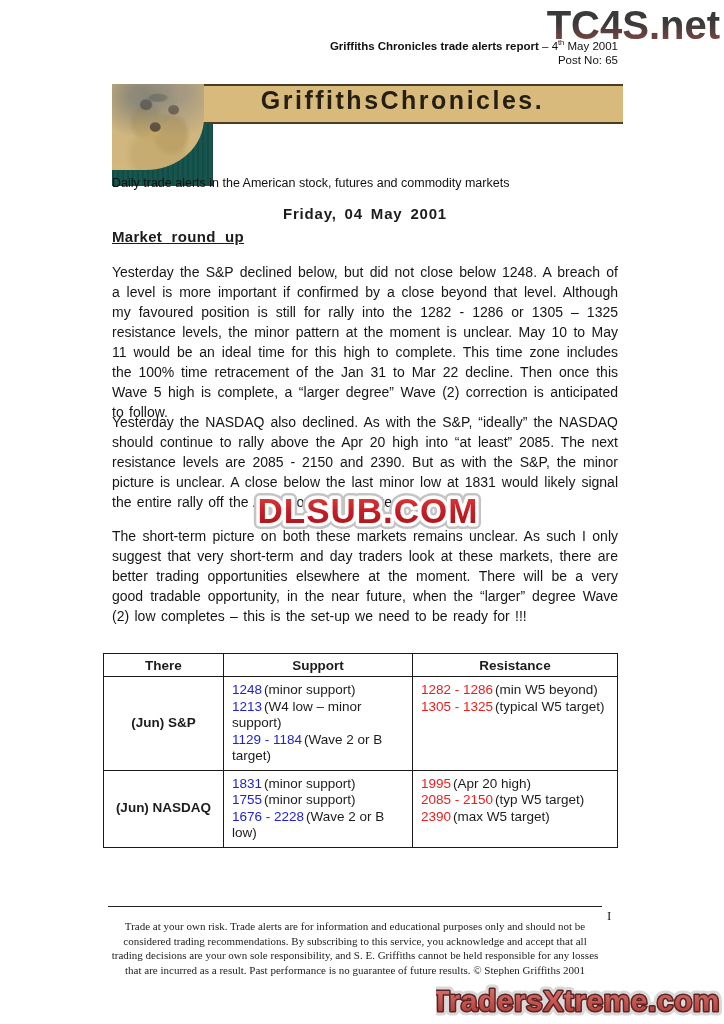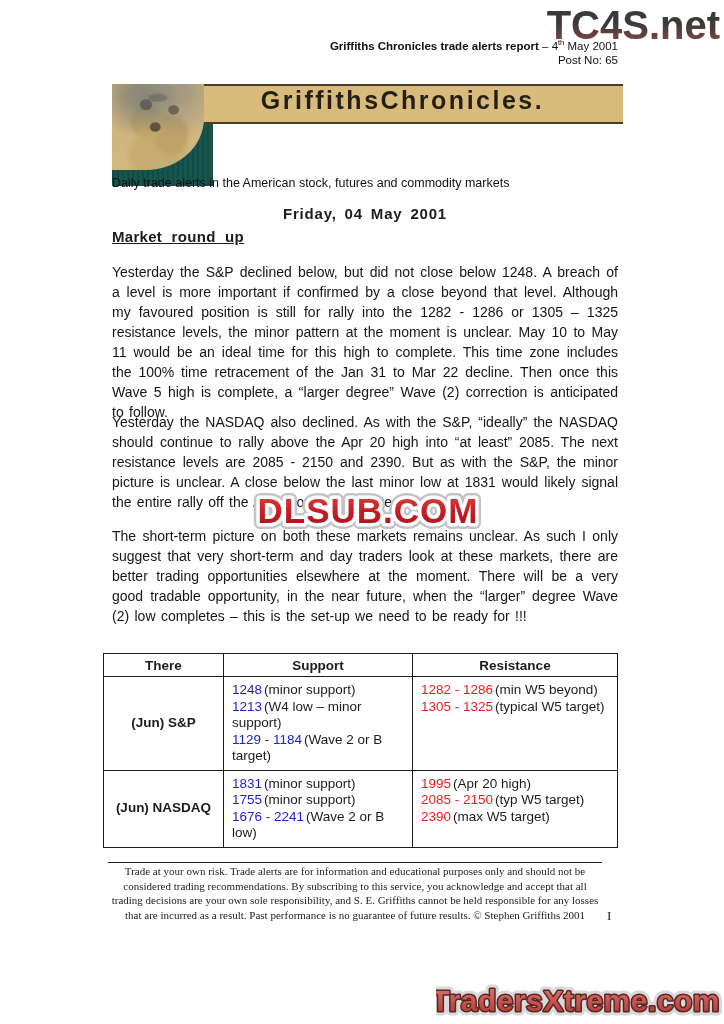--- a/index.html
+++ b/index.html
@@ -75,22 +75,22 @@
   #tbl th { height:23px; font-weight:bold; text-align:center; }
   #tbl col.c1 { width:120px; } #tbl col.c2 { width:189px; } #tbl col.c3 { width:205px; }
   #tbl td { vertical-align:top; padding:5px 8px; line-height:16.5px; }
   #tbl td.mkt { vertical-align:middle; text-align:center; font-weight:bold; padding:0 4px; }
   #tbl tr.r1 td { height:72px; } #tbl tr.r2 td { height:70px; }
   .num-blue { color:#2222cc; }
   .num-red { color:#ee1c1c; }
   .note { margin-left:2px; }
 
   
-  #footer { top:862px; left:108px; width:494px; border-top:1.5px solid #222;
-            padding-top:1px; text-align:center;
+  #footer { top:906px; left:108px; width:494px; border-top:1.5px solid #222;
+            padding-top:12px; text-align:center;
             font-family:"Liberation Serif", serif; font-size:11px; line-height:14.5px;
             color:#222; }
   #pagenum { top:908px; left:607px; font-family:"Liberation Serif", serif;
              font-size:13px; color:#222; }
 
   
   #txlogo { top:979px; left:436px; }
 </style>
 </head>
 <body>
@@ -166,21 +166,21 @@
       <td>
         <span class="num-red">1282 - 1286</span><span class="note">(min W5 beyond)</span><br>
         <span class="num-red">1305 - 1325</span><span class="note">(typical W5 target)</span>
       </td>
     </tr>
     <tr class="r2">
       <td class="mkt">(Jun) NASDAQ</td>
       <td>
         <span class="num-blue">1831</span><span class="note">(minor support)</span><br>
         <span class="num-blue">1755</span><span class="note">(minor support)</span><br>
-        <span class="num-blue">1676 - 2241</span><span class="note">(Wave 2 or B low)</span>
+        <span class="num-blue">1676 - 2228</span><span class="note">(Wave 2 or B low)</span>
       </td>
       <td>
         <span class="num-red">1995</span><span class="note">(Apr 20 high)</span><br>
         <span class="num-red">2085 - 2150</span><span class="note">(typ W5 target)</span><br>
         <span class="num-red">2390</span><span class="note">(max W5 target)</span>
       </td>
     </tr>
   </tbody>
     </table>
 

